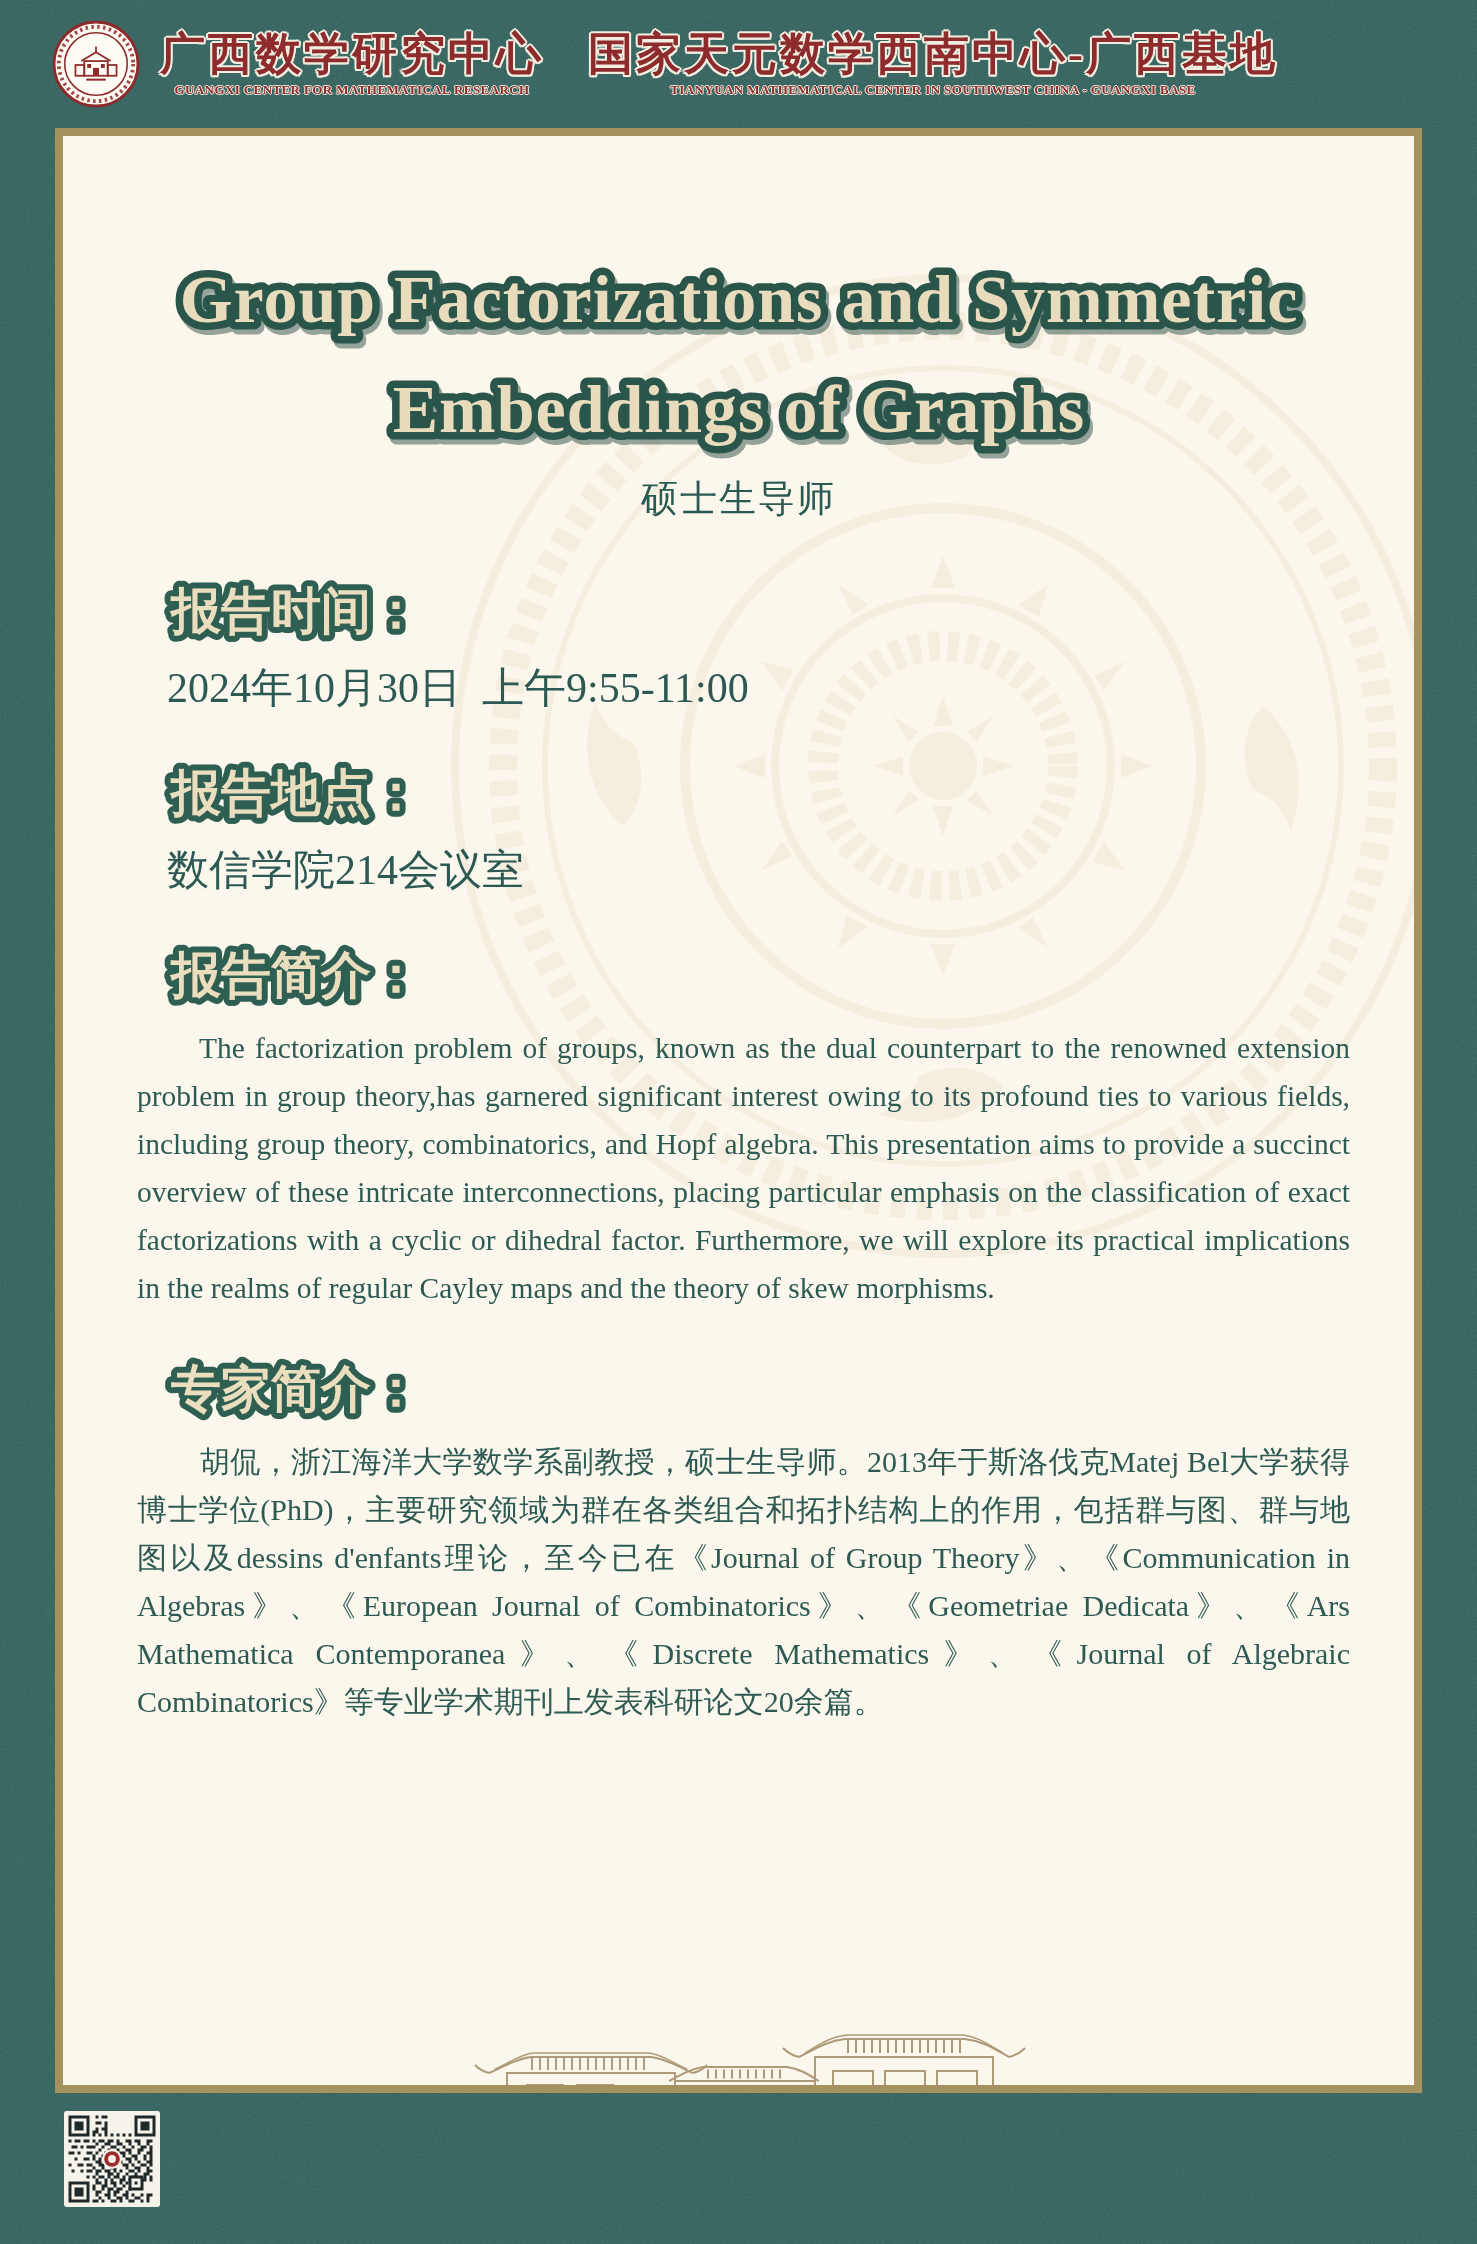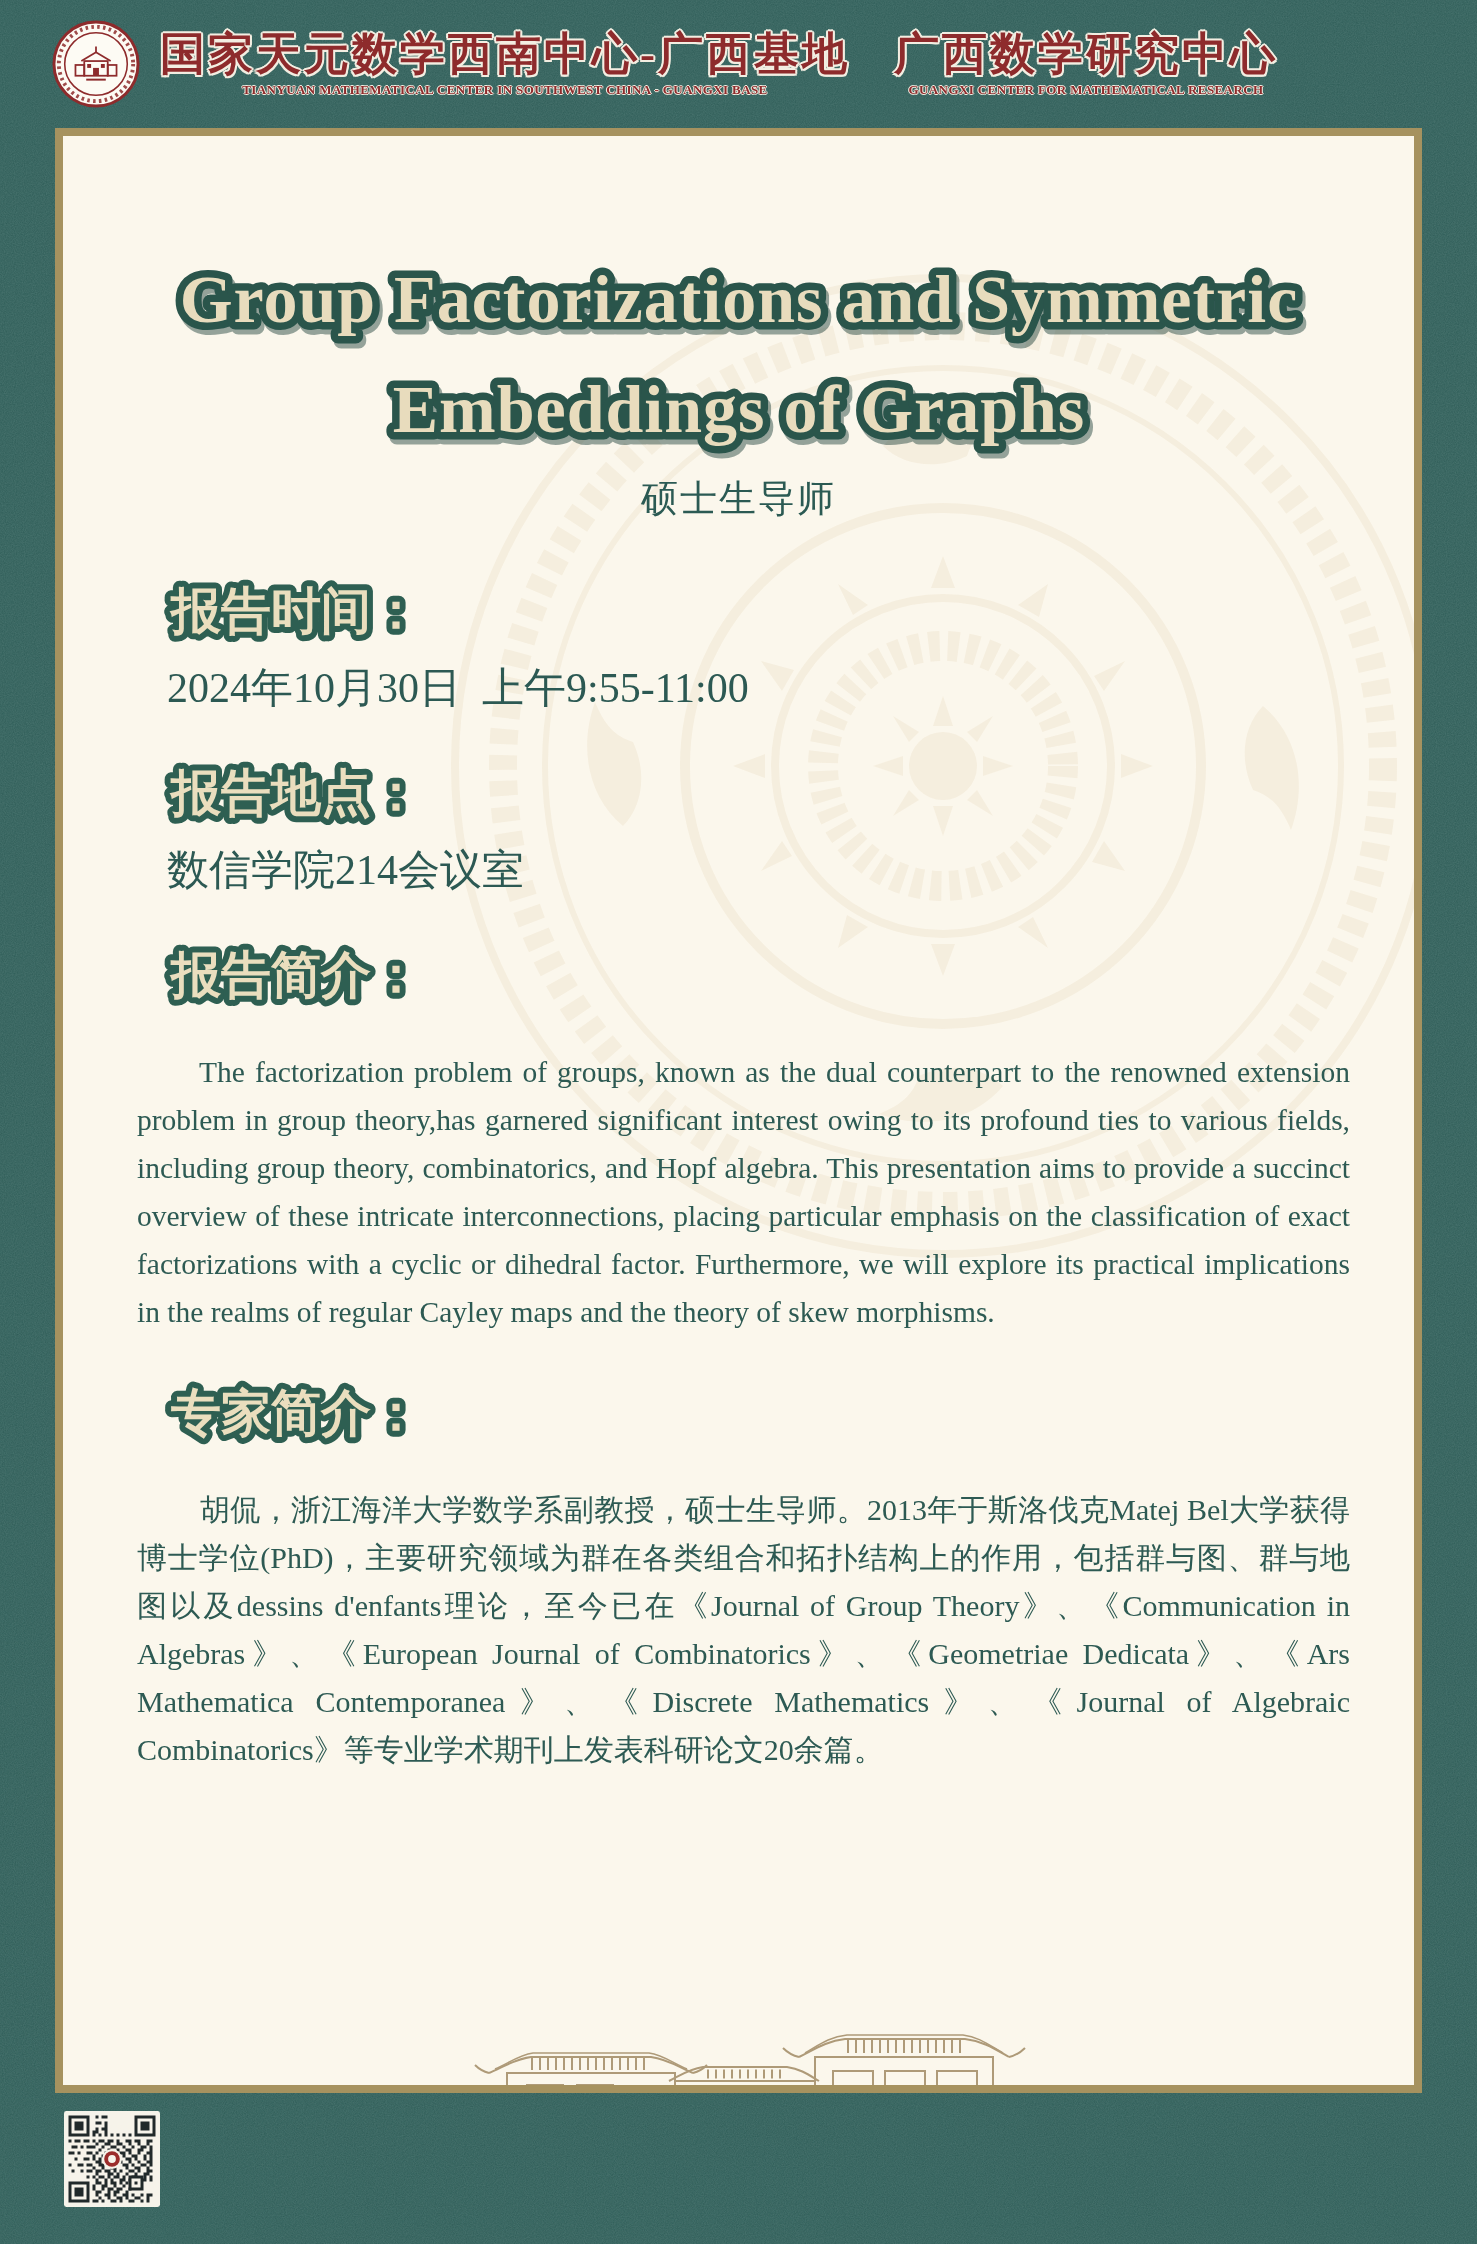--- a/index.html
+++ b/index.html
@@ -50,21 +50,21 @@
   .section-label{display:block;margin:38px 0 0 100px;}
   .section-label.first{margin-top:48px;}
   .label-text{
     font-family:"DejaVu Sans","Liberation Sans",sans-serif;font-weight:bold;font-size:50px;
     fill:#EADEBE;stroke:#2E5F52;stroke-width:12px;paint-order:stroke;stroke-linejoin:round;
   }
 
   .value-line{margin:12px 0 0 104px;font-size:42px;color:#2C5953;white-space:pre-wrap;}
 
   .para{
-    margin:36px 64px 0 74px;font-size:29.5px;line-height:1.63;color:#2D5A53;
+    margin:12px 64px 0 74px;font-size:29.5px;line-height:1.63;color:#2D5A53;
     text-align:justify;text-indent:2.1em;
   }
   .para-cn{font-size:30px;line-height:1.6;}
 
   .building-svg{position:absolute;bottom:6px;left:50%;transform:translateX(-50%);}
 
   
   footer{position:absolute;left:0;right:0;bottom:0;height:151px;z-index:2;}
   .qr{position:absolute;left:64px;top:18px;width:96px;height:96px;}
   .footer-lines{position:absolute;left:246px;top:30px;color:#FCFAF3;font-weight:bold;}
@@ -101,26 +101,26 @@
       <path d="M45 27 V33"></path>
     </g>
     <g fill="#8E2B2C">
       <rect x="42" y="49" width="6" height="8"></rect>
       <rect x="36" y="45" width="4" height="4"></rect>
       <rect x="50" y="45" width="4" height="4"></rect>
       <rect x="35" y="60" width="20" height="2"></rect>
     </g>
   </svg>
   <div class="org-block">
+    <div class="org-cn">广西数学研究中心</div>
+    <div class="org-en">GUANGXI CENTER FOR MATHEMATICAL RESEARCH</div>
+  </div>
+  <div class="org-block">
     <div class="org-cn">国家天元数学西南中心-广西基地</div>
     <div class="org-en">TIANYUAN MATHEMATICAL CENTER IN SOUTHWEST CHINA - GUANGXI BASE</div>
-  </div>
-  <div class="org-block">
-    <div class="org-cn">广西数学研究中心</div>
-    <div class="org-en">GUANGXI CENTER FOR MATHEMATICAL RESEARCH</div>
   </div>
 </header>
 
 <main class="panel">
 
   <svg class="watermark" width="1140" height="1260" viewBox="0 0 1140 1260">
     <g transform="translate(560,620)" stroke="#F1E7D3" fill="none">
       <circle r="34" fill="#F1E7D3" stroke="none"></circle>
       <g fill="#F1E7D3" stroke="none">
         <path d="M0 -70 L10 -40 L-10 -40 Z"></path>

